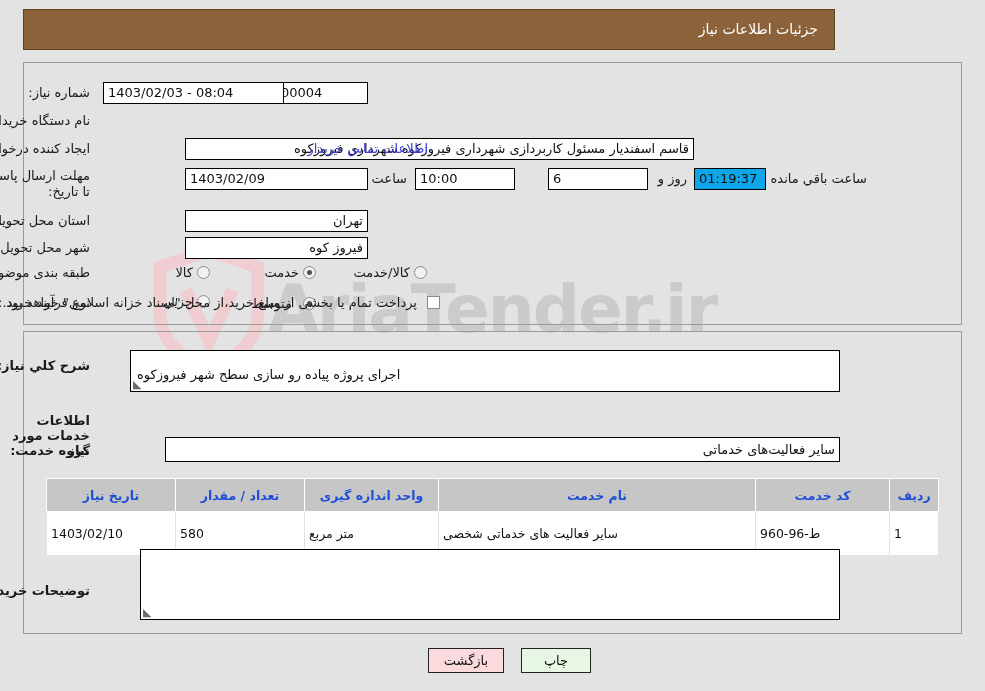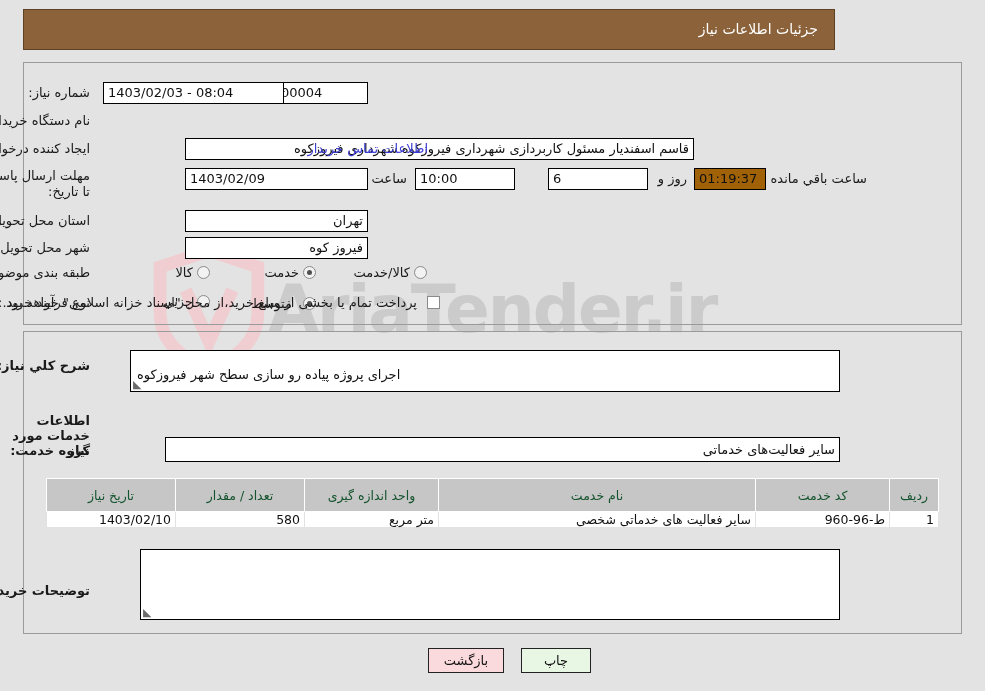--- a/index.html
+++ b/index.html
@@ -94,21 +94,21 @@
     color: #111111;
     height: 22px;
     line-height: 20px;
     padding: 0 4px;
     white-space: nowrap;
     overflow: hidden;
     z-index: 3;
   }
   .fld.center { text-align: left; }
   .fld.right  { text-align: right; }
-  .fld.yellow { background: #a16207; }
+  .fld.yellow { background: #0ea5e9; }
   .link {
     position: absolute;
     font-size: 13px;
     color: #3b3bd6;
     cursor: pointer;
     z-index: 3;
     white-space: nowrap;
   }
   .static-txt {
     position: absolute;
@@ -189,31 +189,31 @@
   }
   table.items {
     width: 100%;
     border-collapse: collapse;
     font-size: 12.5px;
     background: #ffffff;
   }
   table.items th {
     background: #c6c6c6;
     border: 1px solid #ffffff;
-    color: #14532d;
-    font-weight: normal;
+    color: #1d4ed8;
+    font-weight: bold;
     padding: 6px 4px;
     text-align: center;
     height: 20px;
   }
   table.items td {
     border: 1px solid #e2e2e2;
     background: #ffffff;
-    padding: 0 4px;
-    text-align: right;
+    padding: 14px 4px;
+    text-align: left;
     color: #111111;
   }
 
   
   .btn {
     position: absolute;
     border: 1px solid #222222;
     box-sizing: border-box;
     font-size: 13px;
     text-align: center;

